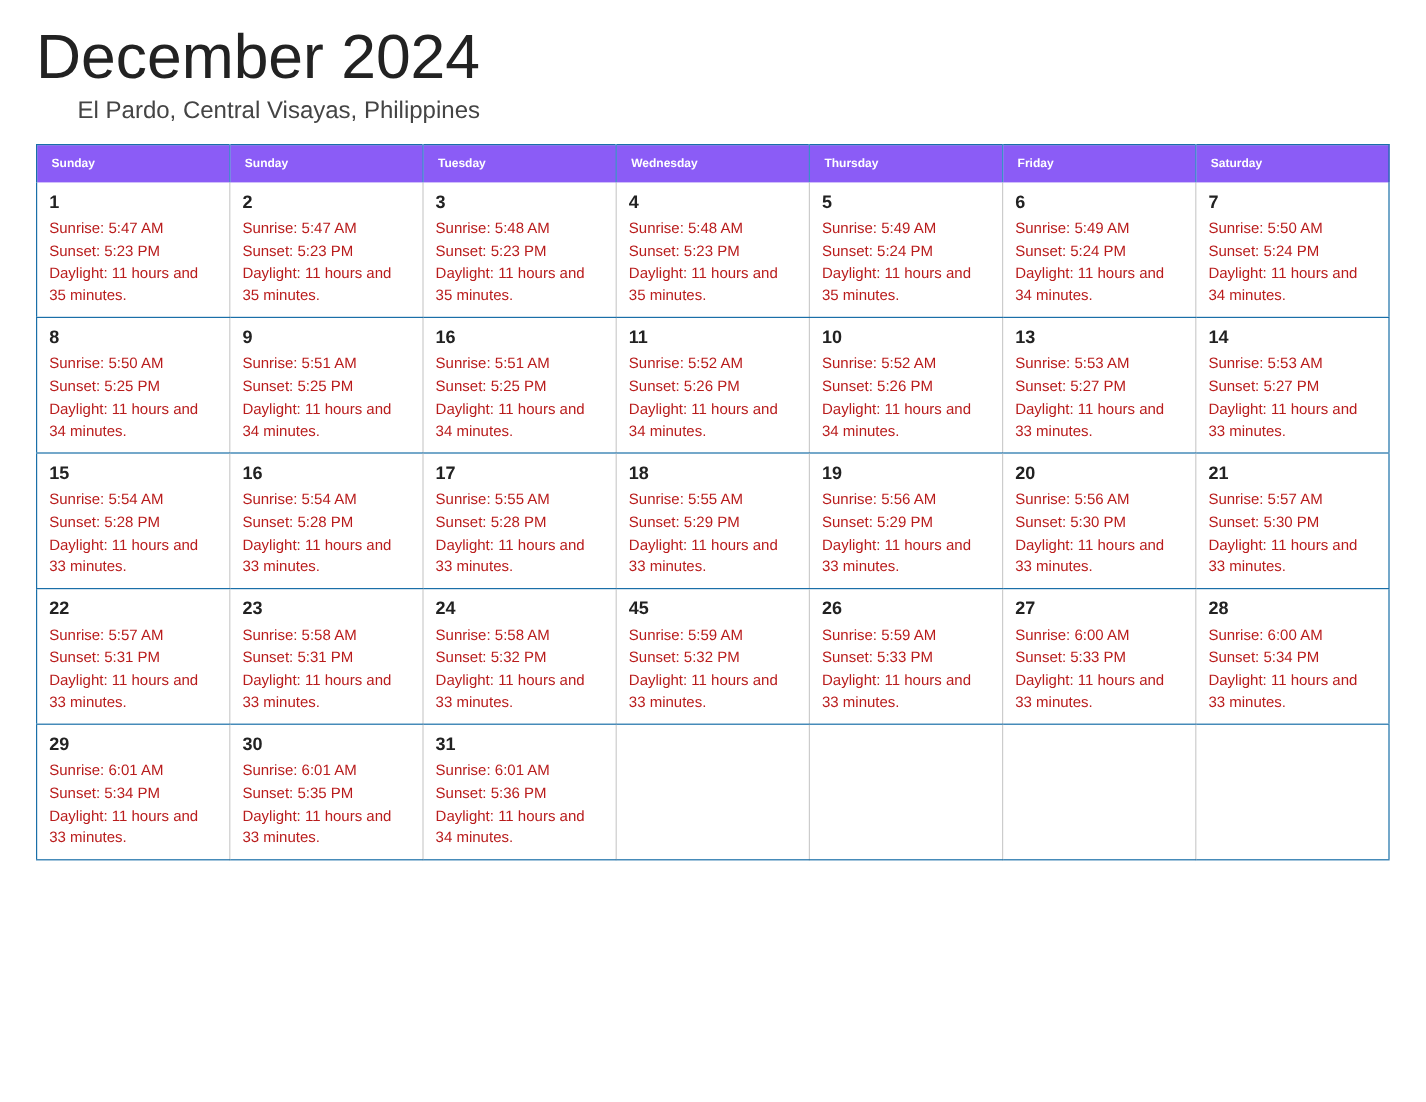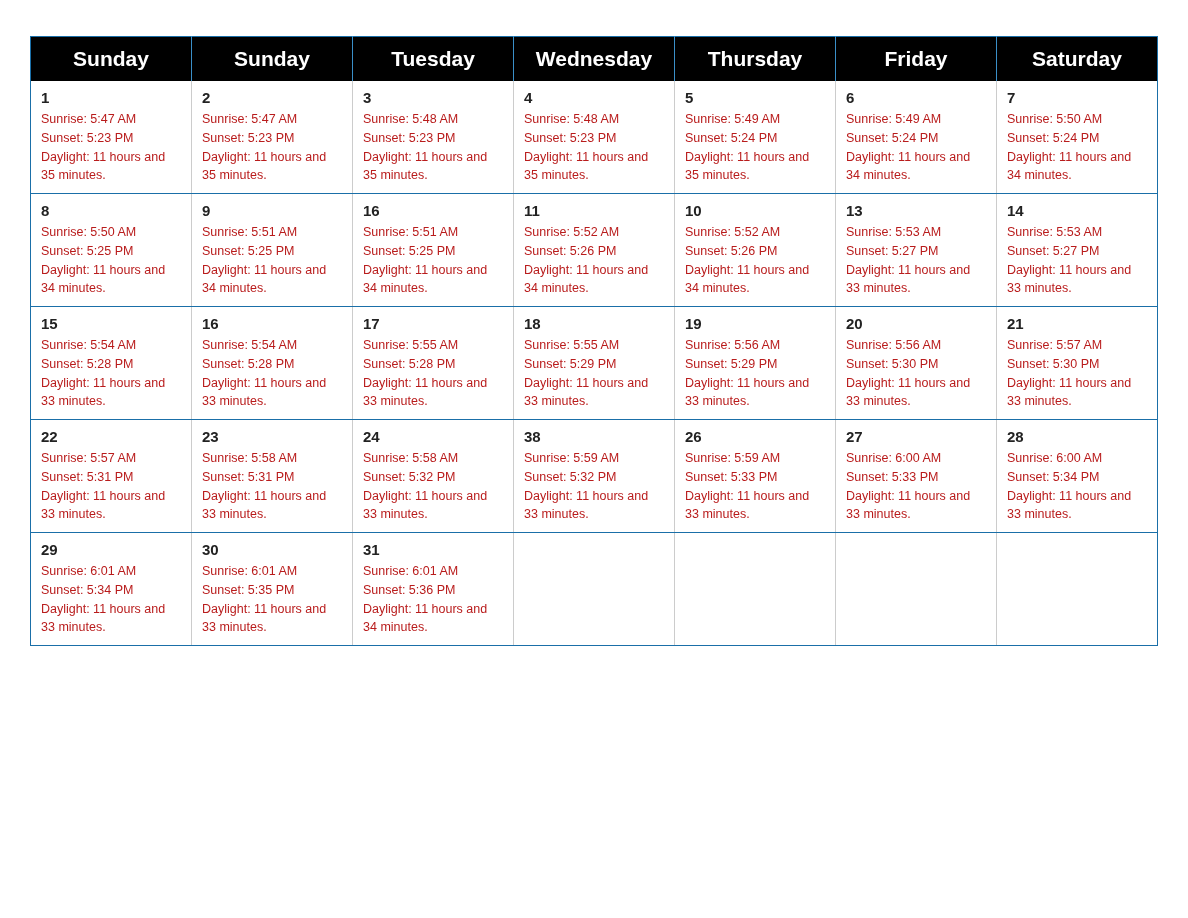--- a/index.html
+++ b/index.html
@@ -59,26 +59,26 @@
       font-size: 20px;
       color: #444;
       margin-top: 4px;
     }
     .calendar-table {
       width: 100%;
       border-collapse: collapse;
       border: 1px solid #1a6fa8;
     }
     .calendar-table th {
-      background-color: #000000;
+      background-color: #8b5cf6;
       color: #ffffff;
       padding: 10px 12px;
-      font-size: 21px;
-      font-weight: bold;
-      text-align: center;
+      font-size: 10px;
+      font-weight: bold;
+      text-align: left;
       border-right: 1px solid #3a8fc8;
     }
     .calendar-table th:last-child {
       border-right: none;
     }
     .calendar-table td {
       vertical-align: top;
       padding: 8px 10px;
       border-right: 1px solid #cccccc;
       border-bottom: 1px solid #1a6fa8;
@@ -105,20 +105,24 @@
       line-height: 1.5;
     }
     .empty-cell {
       background: #ffffff;
     }
   </style>
 </head>
 <body>
 
 <div class="header">
+  <div class="title-block">
+    <div class="month-year">December 2024</div>
+    <div class="location">El Pardo, Central Visayas, Philippines</div>
+  </div>
 </div>
 
 <table class="calendar-table">
   <thead>
     <tr>
 
     <th>Sunday</th>
         <th>Sunday</th>
         <th>Tuesday</th>
         <th>Wednesday</th>
@@ -225,21 +229,21 @@
         </td>
         <td>
           <span class="day-number">23</span>
           <span class="day-info">Sunrise: 5:58 AM<br>Sunset: 5:31 PM<br>Daylight: 11 hours and 33 minutes.</span>
         </td>
         <td>
           <span class="day-number">24</span>
           <span class="day-info">Sunrise: 5:58 AM<br>Sunset: 5:32 PM<br>Daylight: 11 hours and 33 minutes.</span>
         </td>
         <td>
-          <span class="day-number">38</span>
+          <span class="day-number">45</span>
           <span class="day-info">Sunrise: 5:59 AM<br>Sunset: 5:32 PM<br>Daylight: 11 hours and 33 minutes.</span>
         </td>
         <td>
           <span class="day-number">26</span>
           <span class="day-info">Sunrise: 5:59 AM<br>Sunset: 5:33 PM<br>Daylight: 11 hours and 33 minutes.</span>
         </td>
         <td>
           <span class="day-number">27</span>
           <span class="day-info">Sunrise: 6:00 AM<br>Sunset: 5:33 PM<br>Daylight: 11 hours and 33 minutes.</span>
         </td>

